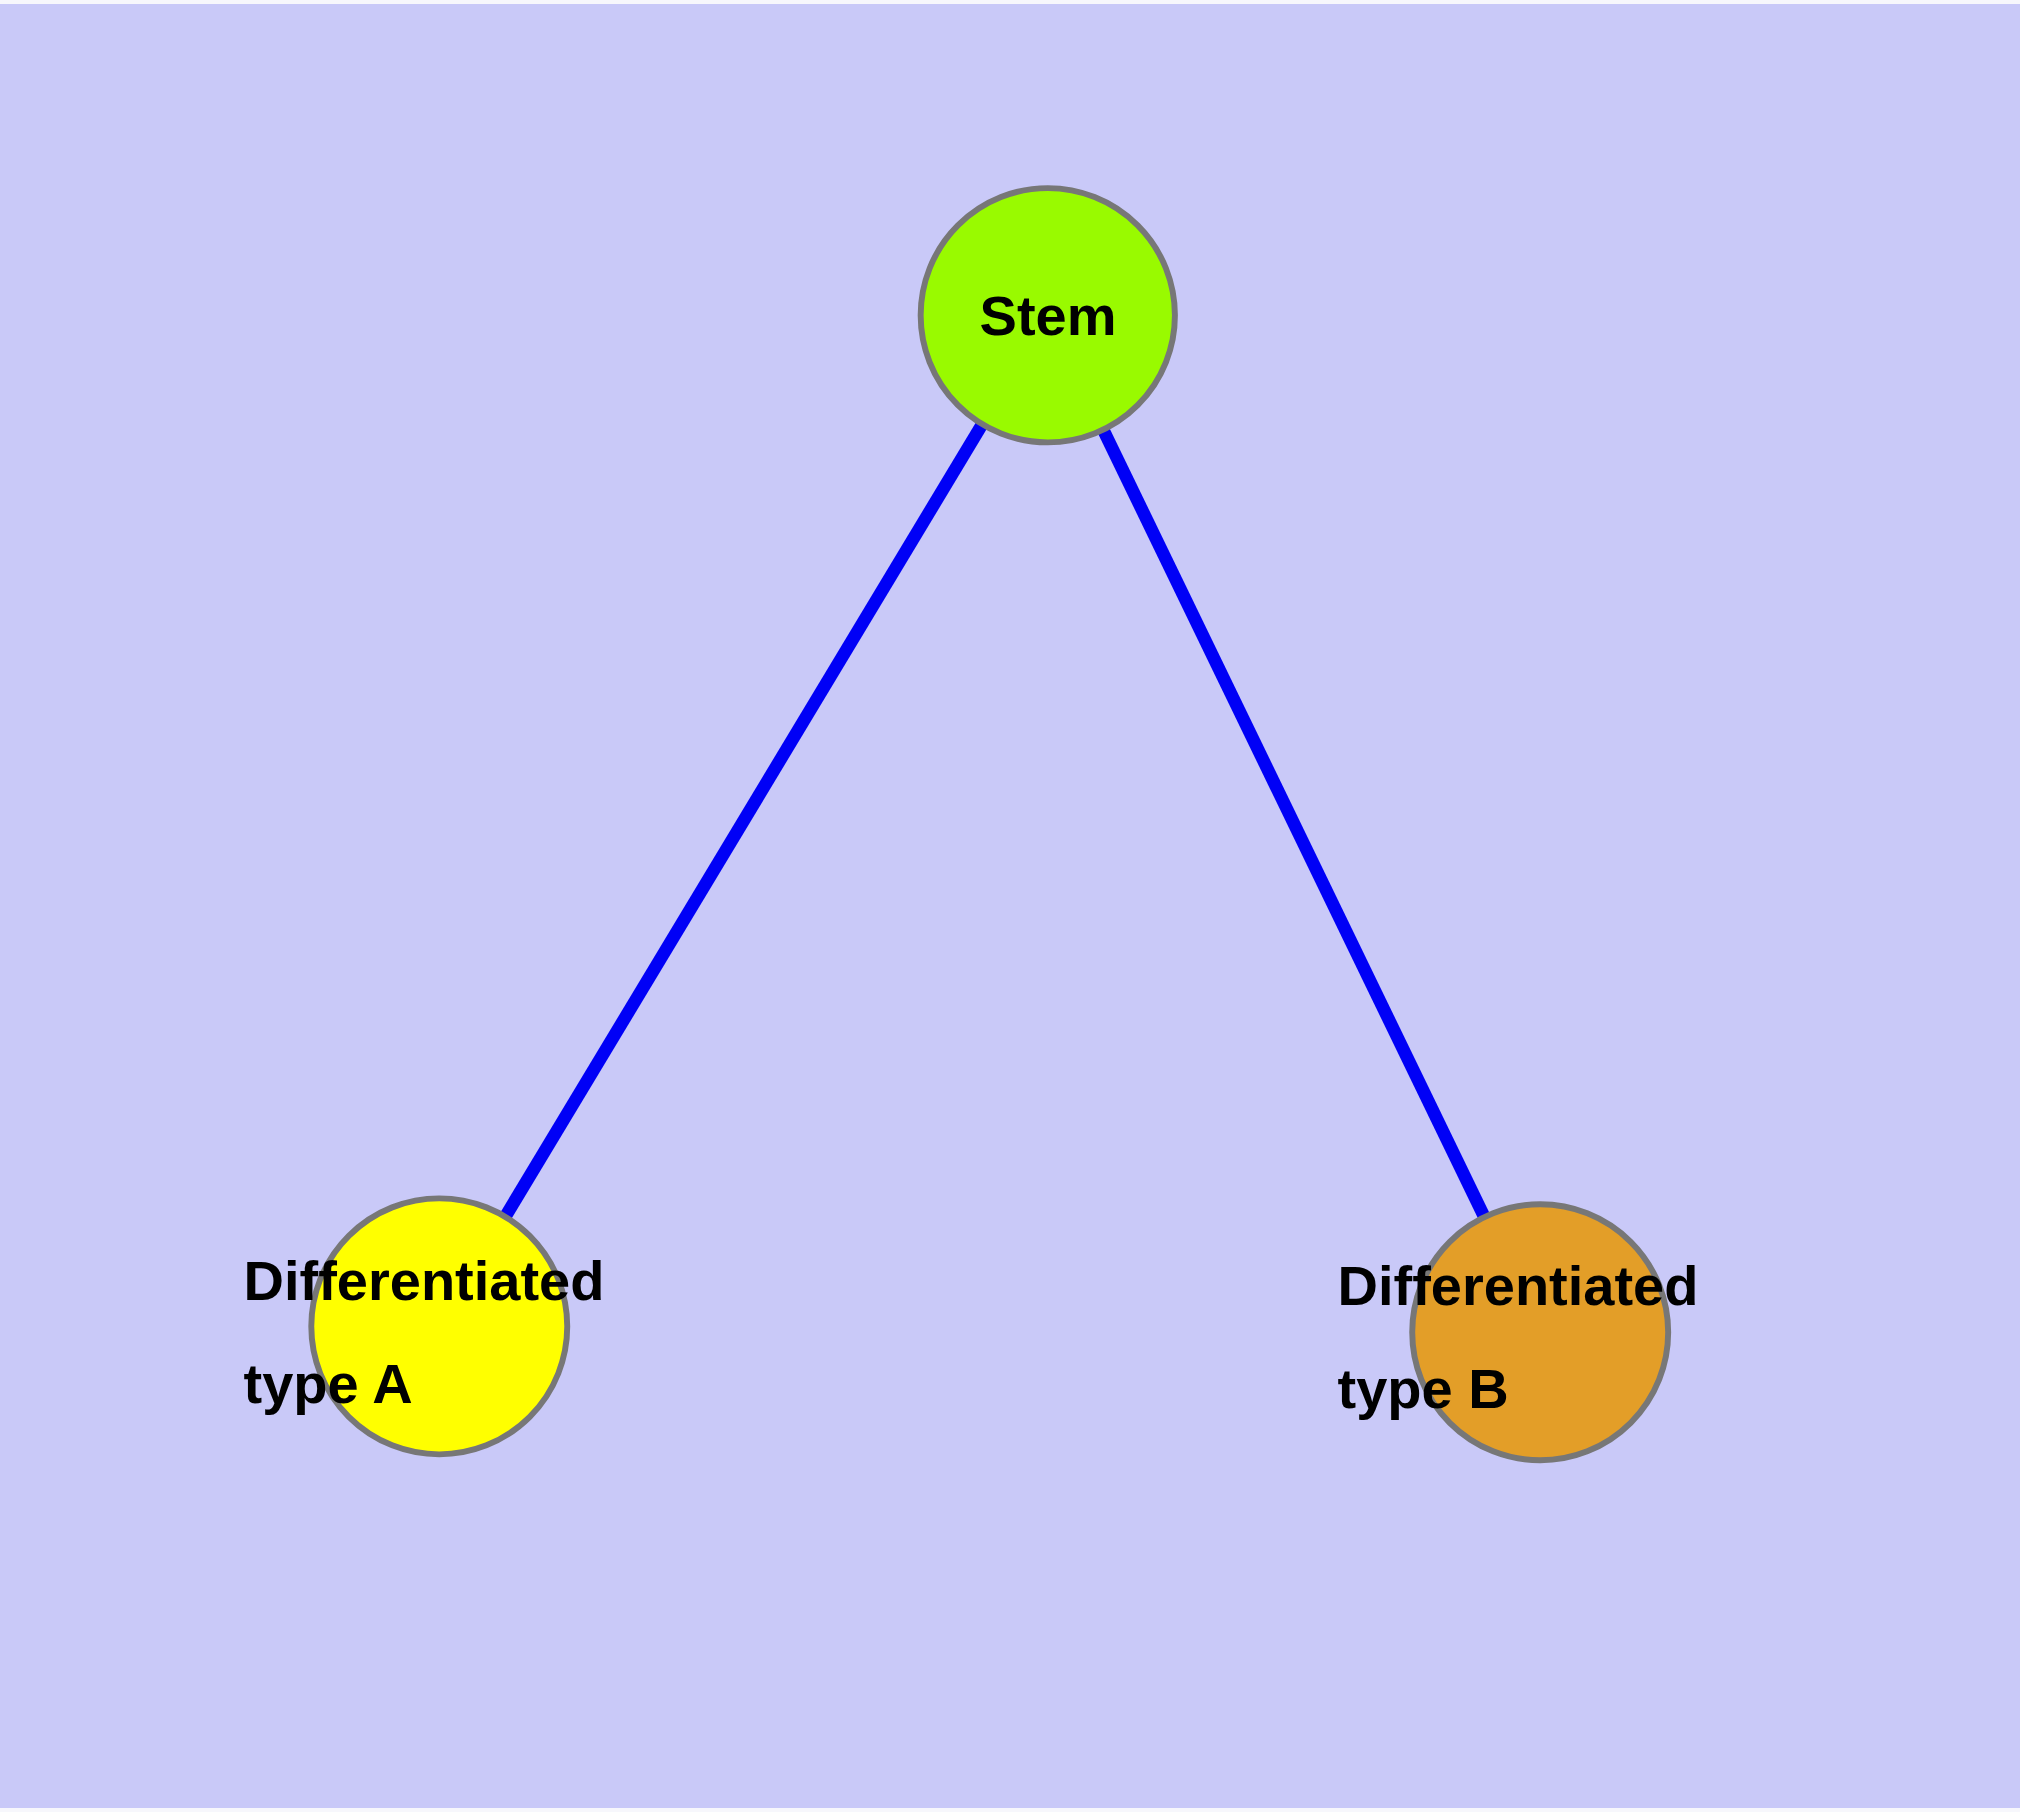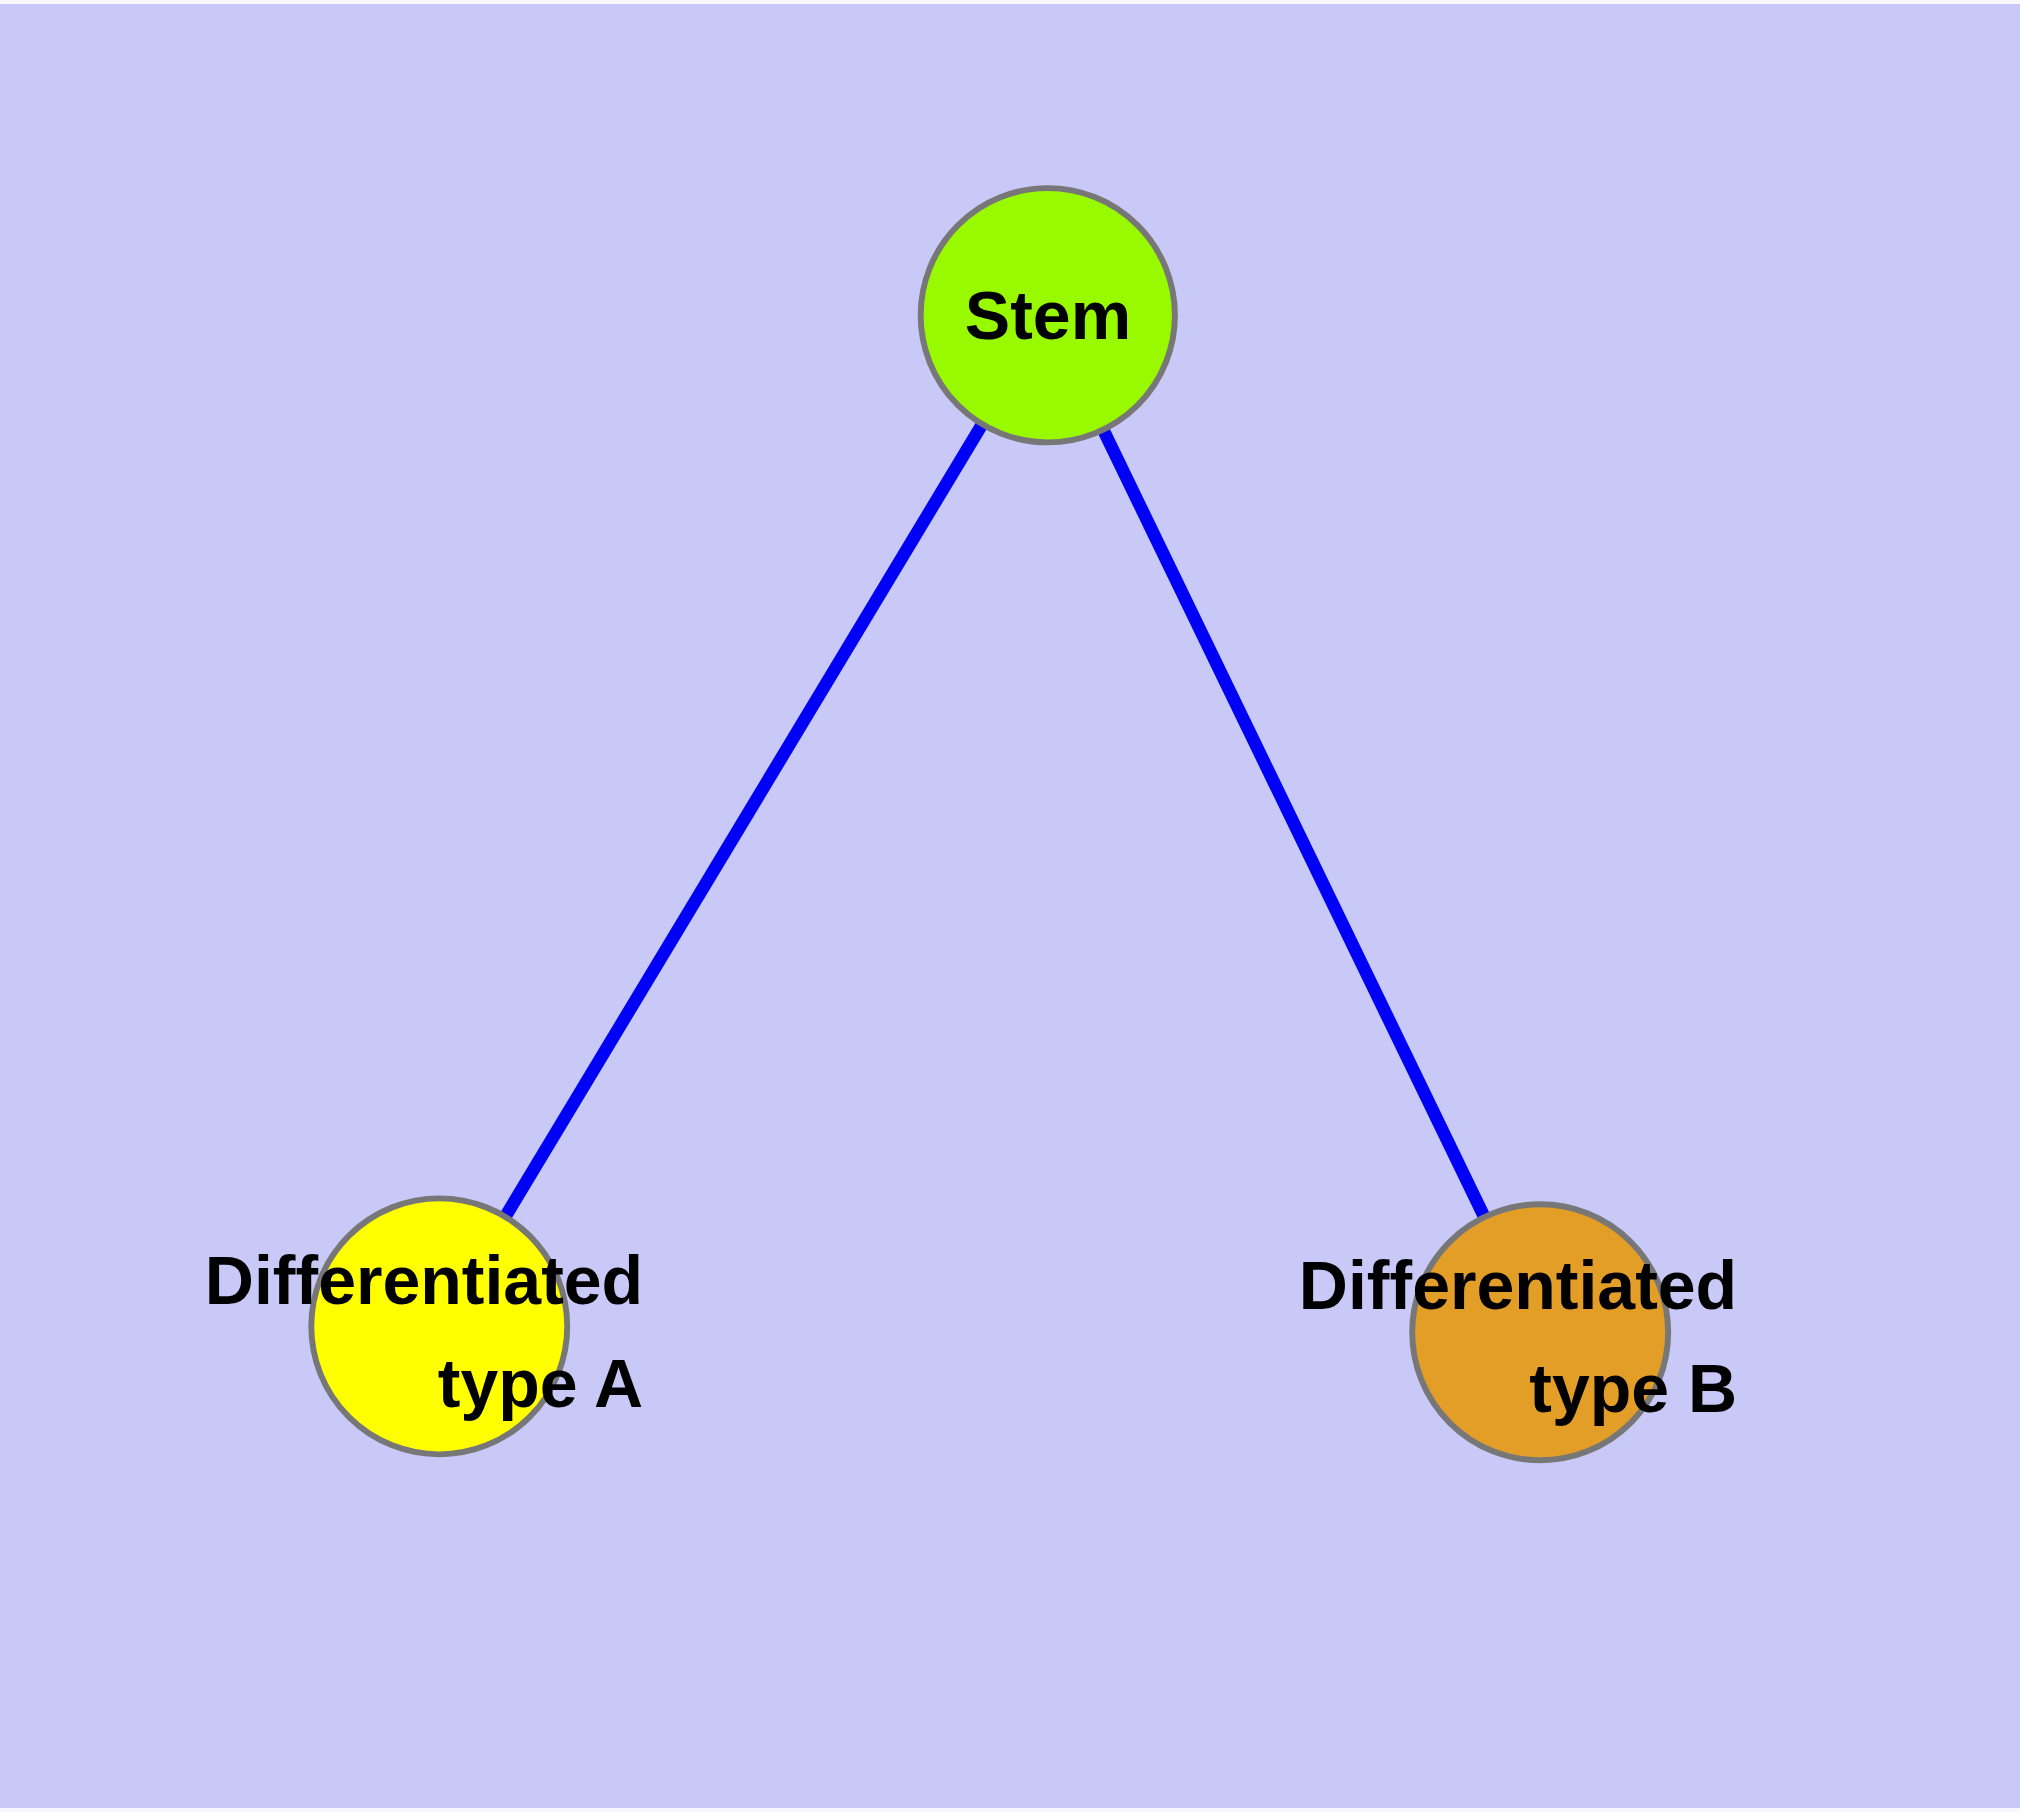--- a/index.html
+++ b/index.html
@@ -32,24 +32,24 @@
     position: absolute;
     left: 0;
     top: 0;
     z-index: 1;
   }
   .node-label {
     position: absolute;
     transform: translate(-50%, -50%);
     z-index: 2;
     color: var(--label-color);
-    font-size: 68px;
+    font-size: 56px;
     font-weight: 700;
     line-height: 103px;
-    text-align: right;
+    text-align: left;
     white-space: pre-line;
     letter-spacing: 0px;
   }
 </style>
 </head>
 <body>
 
 <div class="edge-strip top"></div>
 <div class="edge-strip bottom"></div>
 

